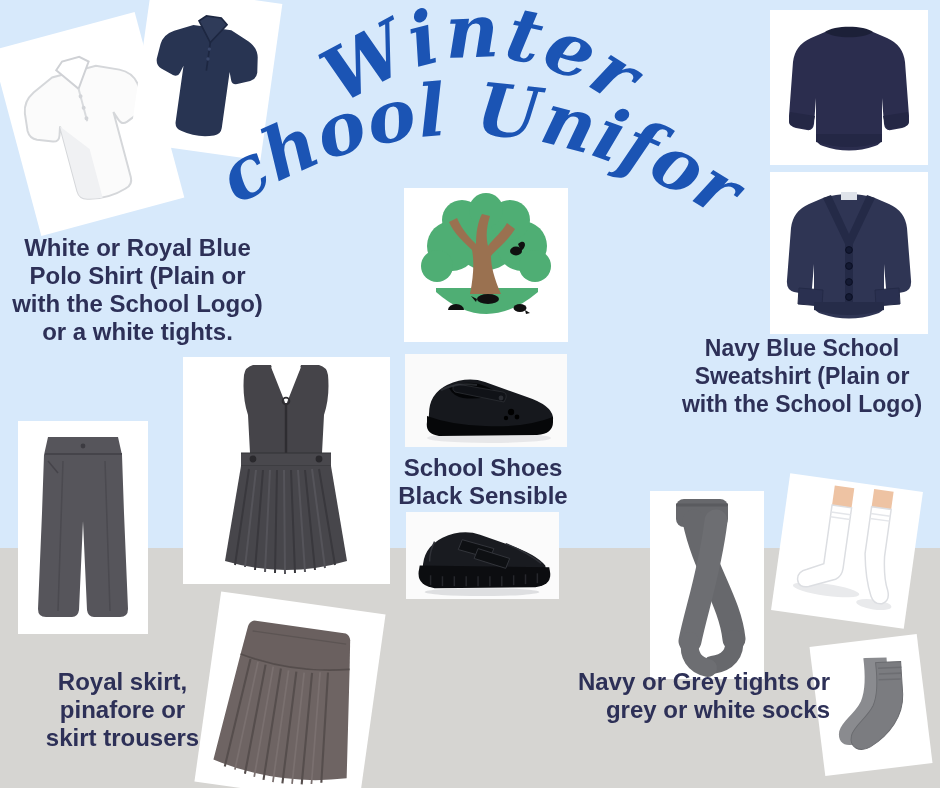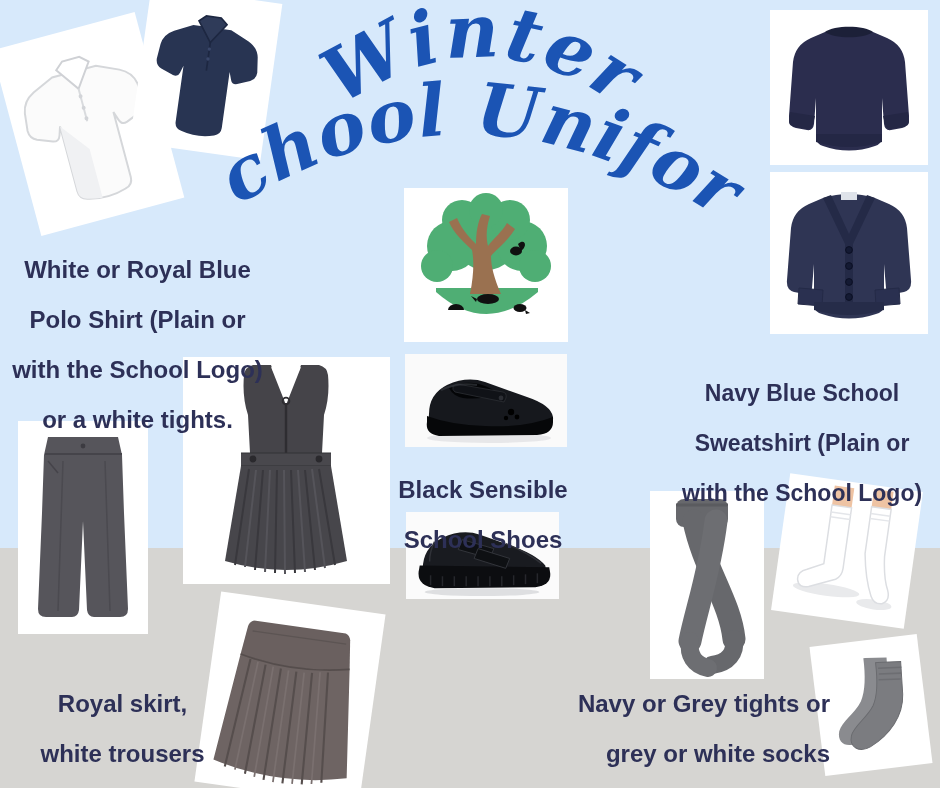--- a/index.html
+++ b/index.html
@@ -4,21 +4,21 @@
 <style>
   html,body{margin:0;padding:0;background:#fff;}
   .poster{
     position:relative;width:940px;height:788px;overflow:hidden;
     background:linear-gradient(to bottom,#d7e9fb 0,#d7e9fb 548px,#d6d5d2 548px,#d6d5d2 100%);
     font-family:"Liberation Sans",sans-serif;
   }
   .photo{position:absolute;background:#ffffff;display:flex;align-items:center;justify-content:center;}
   .photo svg{width:100%;height:100%;display:block;}
   .caption{position:absolute;text-align:center;font-weight:bold;color:#2d3057;}
-  .caption div{white-space:nowrap;margin-top:22px;}
+  .caption div{white-space:nowrap;}
   .cap24 div{font-size:24px;line-height:28px;}
   .cap23 div{font-size:23px;line-height:28px;}
   .title-svg{position:absolute;left:0;top:0;pointer-events:none;}
   .title-text{
     font-family:"DejaVu Serif",serif;font-style:italic;font-weight:bold;
     fill:#1b54b4;
   }
 </style>
 </head>
 <body>
@@ -248,34 +248,35 @@
     </text>
   </svg>
 
   <div class="caption cap24" style="left:5px;top:234px;width:265px;">
     <div>White or Royal Blue</div>
     <div>Polo Shirt (Plain or</div>
     <div>with the School Logo)</div>
     <div>or a white tights.</div>
   </div>
 
-  <div class="caption cap23" style="left:668px;top:357px;width:268px;">
+  <div class="caption cap23" style="left:668px;top:334px;width:268px;">
     <div>Navy Blue School</div>
     <div>Sweatshirt (Plain or</div>
     <div>with the School Logo)</div>
   </div>
 
   <div class="caption cap24" style="left:383px;top:454px;width:200px;">
+    <div>School Shoes</div>
     <div>Black Sensible</div>
-    <div>School Shoes</div>
   </div>
 
   <div class="caption cap24" style="left:30px;top:668px;width:185px;">
     <div>Royal skirt,</div>
-    <div>white trousers</div>
+    <div>pinafore or</div>
+    <div>skirt trousers</div>
   </div>
 
   <div class="caption cap24" style="left:558px;top:668px;width:272px;text-align:right;">
     <div>Navy or Grey tights or</div>
     <div>grey or white socks</div>
   </div>
 
 </div>
 
 </body></html>

